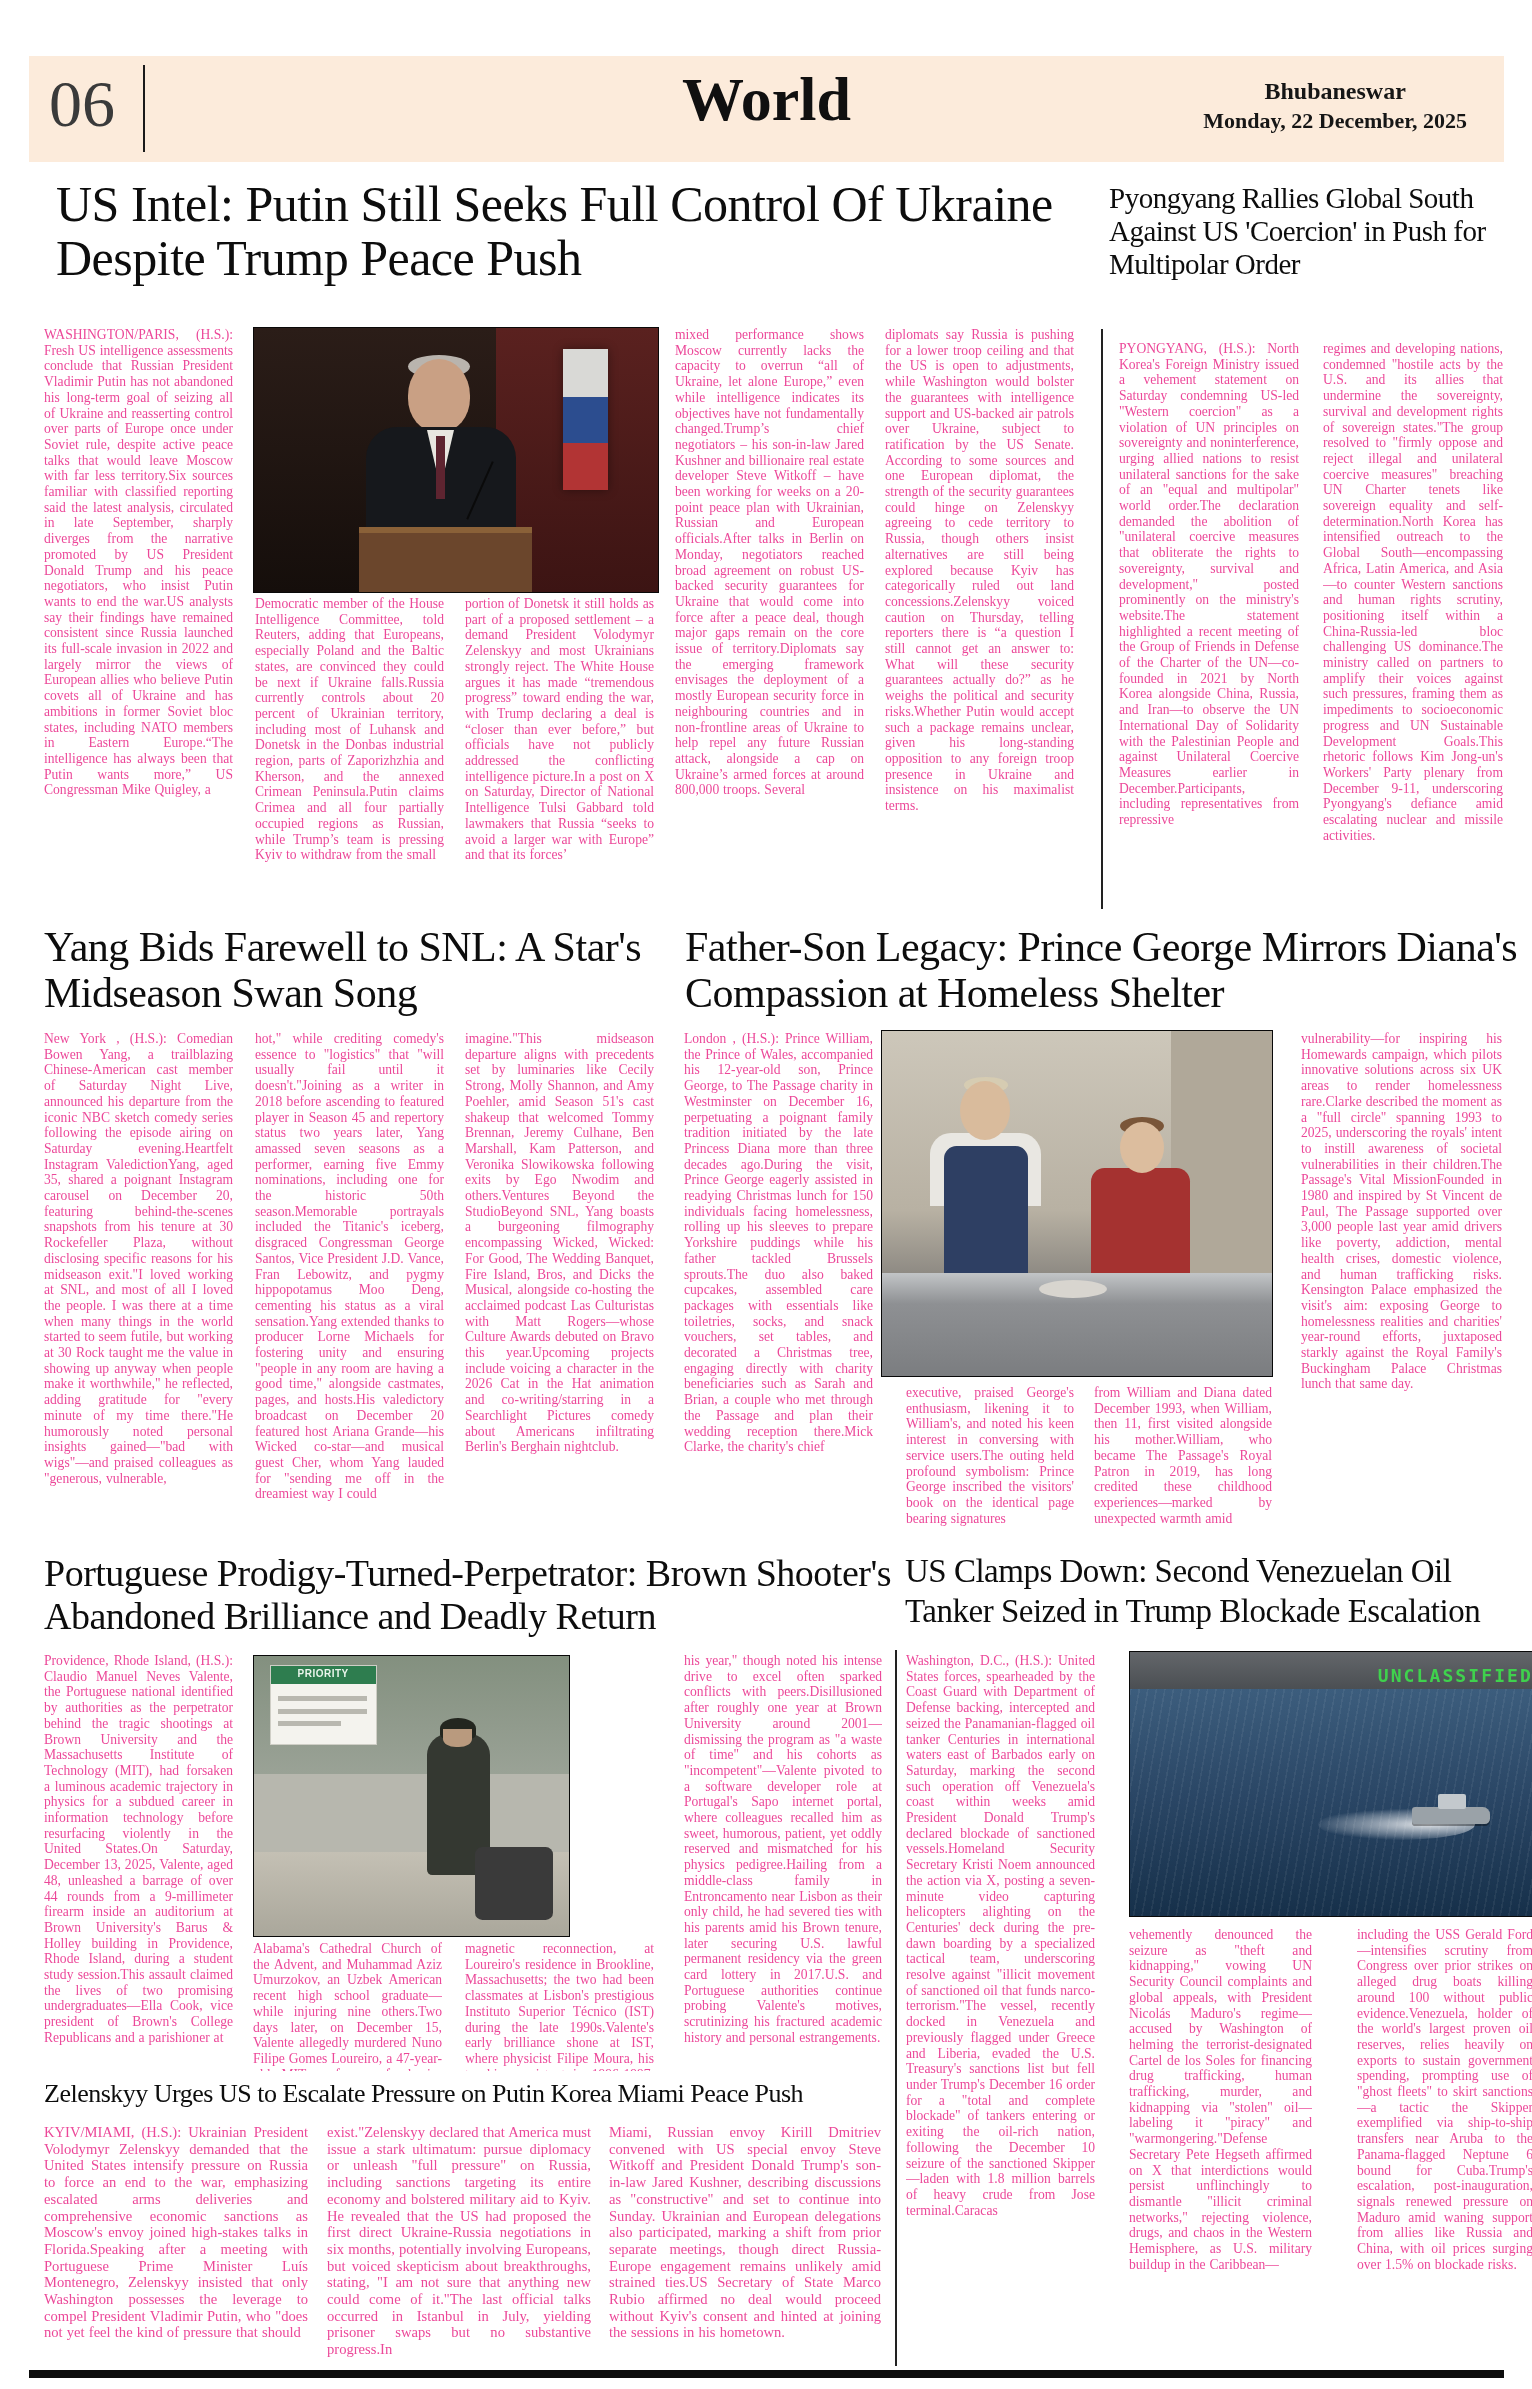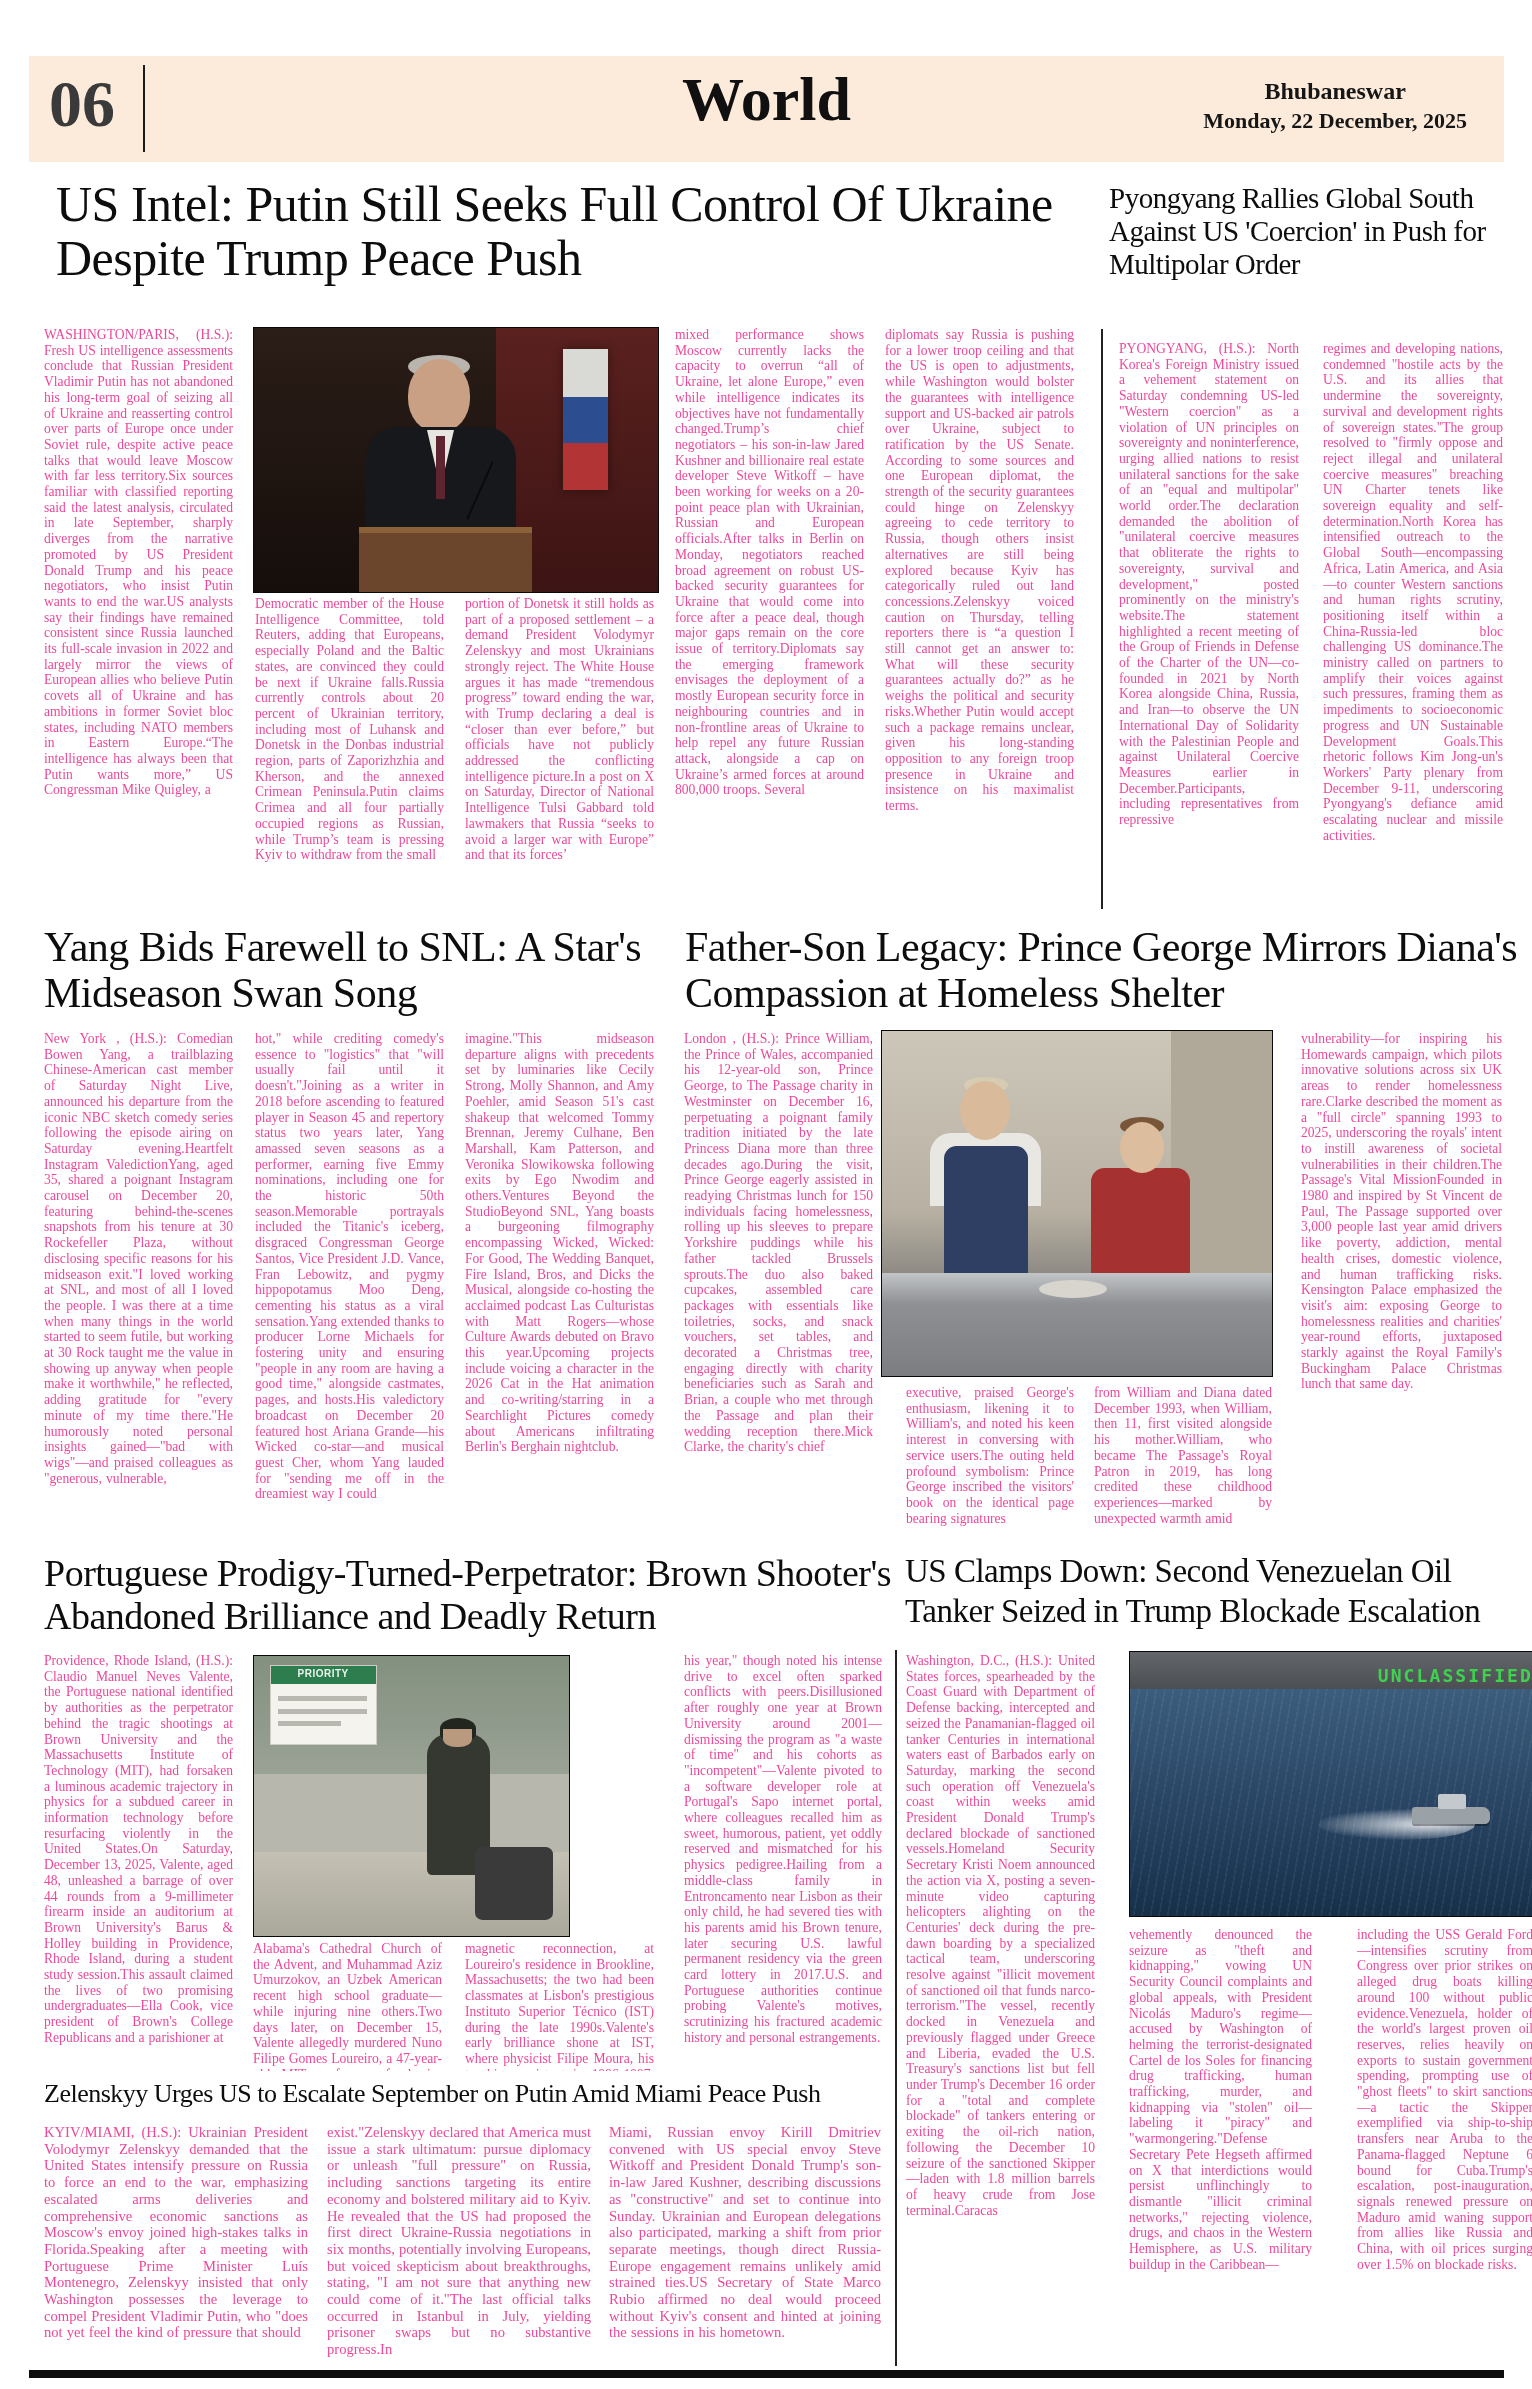--- a/index.html
+++ b/index.html
@@ -7,21 +7,21 @@
     width:1533px;height:2389px;position:relative;background:#ffffff;
     font-family:"Liberation Serif", serif;color:#111;
   }
   .abs{position:absolute;}
   
   .header{
     left:29px;top:56px;width:1475px;height:106px;background:#fcebdb;
   }
   .pagenum{
     left:20px;top:14.6px;font-size:66px;line-height:1;color:#3a3a3a;
-    font-family:"Liberation Serif", serif;font-weight:700;
+    font-family:"Liberation Serif", serif;font-weight:400;
   }
   .head-divider{left:114px;top:9.4px;width:1.6px;height:87px;background:#1a1a1a;}
   .masthead{
     left:132px;top:20px;font-size:53px;line-height:1;font-weight:bold;color:#0d5b46;
   }
   .section-title{
     left:50%;top:11.5px;transform:translateX(-50%);font-size:62px;line-height:1;
     font-weight:bold;color:#101010;
   }
   .dateline{right:37px;top:21px;text-align:center;color:#161616;}
@@ -198,19 +198,19 @@
   <div class="abs ven-waves"></div>
   <div class="abs ven-label">UNCLASSIFIED</div>
   <div class="abs ven-wake"></div>
   <div class="abs ven-hull"></div>
   <div class="abs ven-super"></div>
 </div>
 
 <div class="abs col" style="left:1129px;top:1927px;width:183px;height:439px;">vehemently denounced the seizure as "theft and kidnapping," vowing UN Security Council complaints and global appeals, with President Nicolás Maduro's regime—accused by Washington of helming the terrorist-designated Cartel de los Soles for financing drug trafficking, human trafficking, murder, and kidnapping via "stolen" oil—labeling it "piracy" and "warmongering."Defense Secretary Pete Hegseth affirmed on X that interdictions would persist unflinchingly to dismantle "illicit criminal networks," rejecting violence, drugs, and chaos in the Western Hemisphere, as U.S. military buildup in the Caribbean—</div>
 <div class="abs col" style="left:1357px;top:1927px;width:176px;height:439px;">including the USS Gerald Ford—intensifies scrutiny from Congress over prior strikes on alleged drug boats killing around 100 without public evidence.Venezuela, holder of the world's largest proven oil reserves, relies heavily on exports to sustain government spending, prompting use of "ghost fleets" to skirt sanctions—a tactic the Skipper exemplified via ship-to-ship transfers near Aruba to the Panama-flagged Neptune 6 bound for Cuba.Trump's escalation, post-inauguration, signals renewed pressure on Maduro amid waning support from allies like Russia and China, with oil prices surging over 1.5% on blockade risks.</div>
 
-<div class="abs headline hl-zelenskyy">Zelenskyy Urges US to Escalate September on Putin Amid Miami Peace Push</div>
+<div class="abs headline hl-zelenskyy">Zelenskyy Urges US to Escalate Pressure on Putin Korea Miami Peace Push</div>
 <div class="abs col col-wide" style="left:44px;top:2124px;width:264px;height:241px;">KYIV/MIAMI, (H.S.): Ukrainian President Volodymyr Zelenskyy demanded that the United States intensify pressure on Russia to force an end to the war, emphasizing escalated arms deliveries and comprehensive economic sanctions as Moscow's envoy joined high-stakes talks in Florida.Speaking after a meeting with Portuguese Prime Minister Luís Montenegro, Zelenskyy insisted that only Washington possesses the leverage to compel President Vladimir Putin, who "does not yet feel the kind of pressure that should</div>
 <div class="abs col col-wide" style="left:327px;top:2124px;width:264px;height:241px;">exist."Zelenskyy declared that America must issue a stark ultimatum: pursue diplomacy or unleash "full pressure" on Russia, including sanctions targeting its entire economy and bolstered military aid to Kyiv. He revealed that the US had proposed the first direct Ukraine-Russia negotiations in six months, potentially involving Europeans, but voiced skepticism about breakthroughs, stating, "I am not sure that anything new could come of it."The last official talks occurred in Istanbul in July, yielding prisoner swaps but no substantive progress.In</div>
 <div class="abs col col-wide" style="left:609px;top:2124px;width:272px;height:241px;">Miami, Russian envoy Kirill Dmitriev convened with US special envoy Steve Witkoff and President Donald Trump's son-in-law Jared Kushner, describing discussions as "constructive" and set to continue into Sunday. Ukrainian and European delegations also participated, marking a shift from prior separate meetings, though direct Russia-Europe engagement remains unlikely amid strained ties.US Secretary of State Marco Rubio affirmed no deal would proceed without Kyiv's consent and hinted at joining the sessions in his hometown.</div>
 
 <div class="abs bottom-rule"></div>
 
 
 </body></html>

